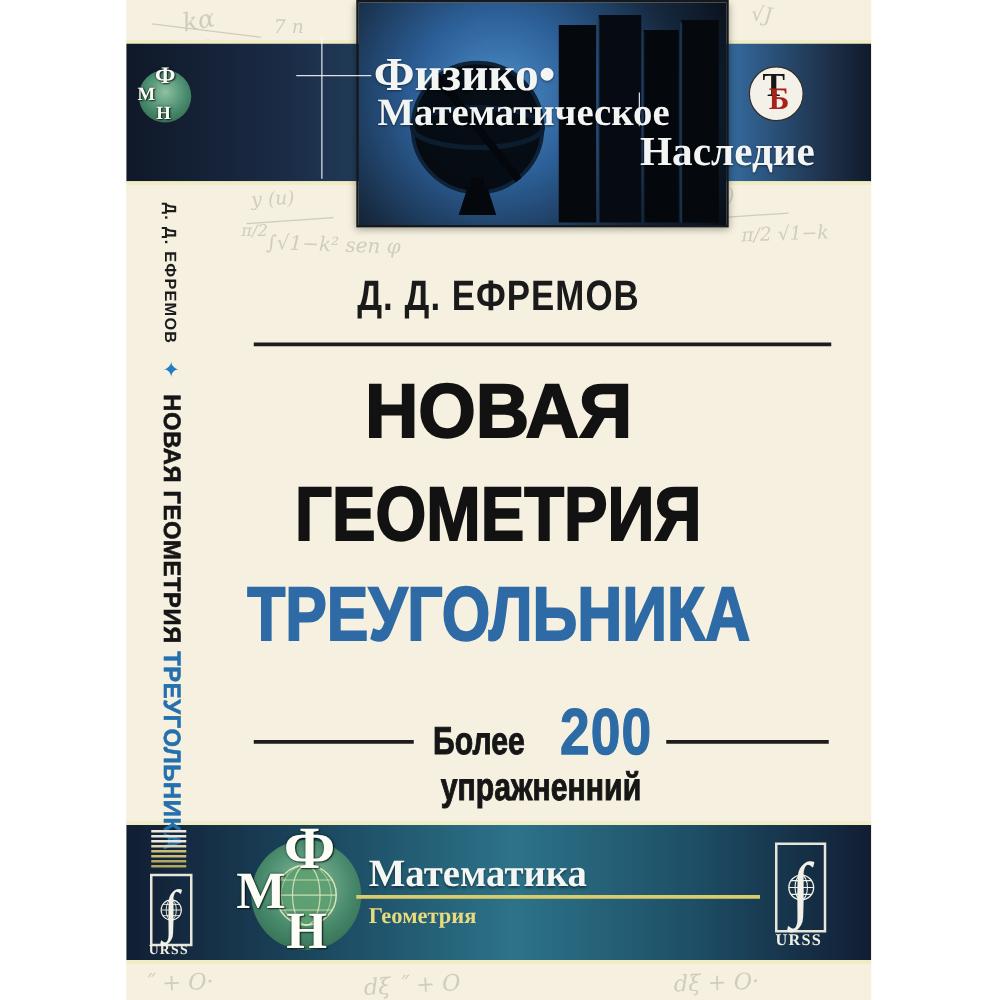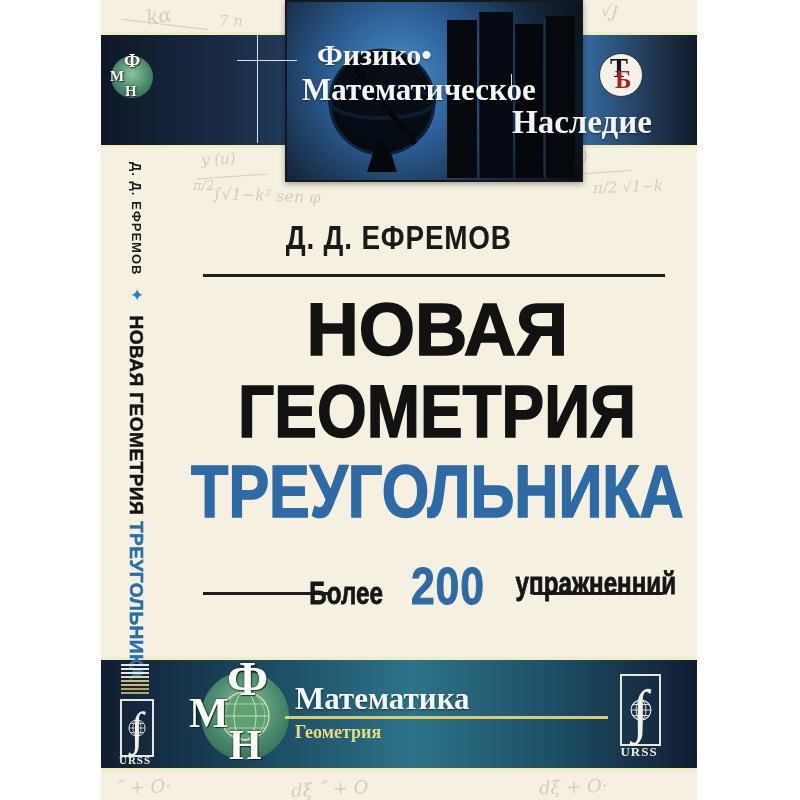--- a/index.html
+++ b/index.html
@@ -39,28 +39,28 @@
   .spine-t1{font-size:19px;font-weight:bold;color:#151515;letter-spacing:.5px;-webkit-text-stroke:.5px #151515;}
   .spine-t2{font-size:19px;font-weight:bold;color:#2470ae;letter-spacing:.5px;-webkit-text-stroke:.5px #2470ae;}
   .spacer{display:inline-block;width:2px;}
 
   
   .front-author{position:absolute;left:0;top:218px;width:596px;text-align:center;z-index:4;
     font-size:34px;font-weight:bold;color:#1a1a1a;}
   .front-author span{display:inline-block;transform:scaleX(.82);letter-spacing:1px;}
   .rule{position:absolute;left:102px;top:274px;width:462px;height:3px;background:#1d1d1d;z-index:4;}
   .title-line{position:absolute;left:0;width:596px;text-align:center;font-weight:bold;z-index:4;
-    font-size:71px;line-height:68px;color:#121212;-webkit-text-stroke:1.5px currentColor;white-space:nowrap;margin-left:38px;}
+    font-size:58px;line-height:68px;color:#121212;-webkit-text-stroke:1.5px currentColor;white-space:nowrap;}
   .title-line span{display:inline-block;transform-origin:center top;}
   .t1{top:294px;}.t1 span{transform:scale(1.02,1.05);}
   .t2{top:376px;}.t2 span{transform:scale(.90,1.05);}
   .t3{top:456px;color:#2e6ba6;}.t3 span{transform:scale(.86,1.05);}
 
   .dash{position:absolute;height:3px;background:#1c1c1c;z-index:4;}
-  .badge-mid{position:absolute;left:198px;top:556px;width:268px;display:flex;
+  .badge-mid{position:absolute;left:198px;top:556px;width:268px;display:flex;flex-direction:column;
     align-items:center;z-index:4;}
   .badge-row{display:flex;align-items:baseline;gap:10px;}
   .badge-prefix{font-size:31px;font-weight:bold;color:#161616;-webkit-text-stroke:.8px #161616;
     display:inline-block;transform:scaleX(.78);}
   .badge-number{font-size:52px;font-weight:bold;color:#2d6ba6;-webkit-text-stroke:1px #2d6ba6;
     display:inline-block;transform:scaleX(.82);letter-spacing:1px;}
   .badge-suffix{font-size:31px;font-weight:bold;color:#161616;-webkit-text-stroke:.8px #161616;
     display:inline-block;transform:scaleX(.78);margin-top:-4px;}
 
   
@@ -121,21 +121,21 @@
         <line x1="62" y1="58" x2="128" y2="142" stroke="#04070c" stroke-width="6"></line>
         <path d="M80 170 L110 170 L103 148 L87 148 Z" fill="#04070c"></path>
         <rect x="90" y="140" width="10" height="14" fill="#04070c"></rect>
       </svg>
     </div>
 
     <div class="deco" style="left:136px;top:60px;width:60px;height:1px;"></div>
     <div class="deco" style="left:156px;top:30px;width:1px;height:113px;"></div>
     <div class="deco" style="left:410px;top:74px;width:1px;height:27px;"></div>
 
-    <div class="series-text" style="left:216px;top:38px;font-size:30px;">Физико•</div>
+    <div class="series-text" style="left:198px;top:38px;font-size:38px;">Физико•</div>
     <div class="series-text" style="left:411px;top:104px;font-size:33px;">Наследие</div>
     <div class="series-text" style="left:201px;top:72px;font-size:31px;">Математическое</div>
 
     <div class="mfn" style="left:10px;top:56px;width:42px;height:42px;">
       <span style="font-size:19px;left:13px;top:-5px;">Ф</span>
       <span style="font-size:15px;left:-1px;top:13px;">М</span>
       <span style="font-size:15px;left:14px;top:28px;">Н</span>
     </div>
 
     <div class="tb" style="left:498px;top:53px;width:42px;height:42px;">

